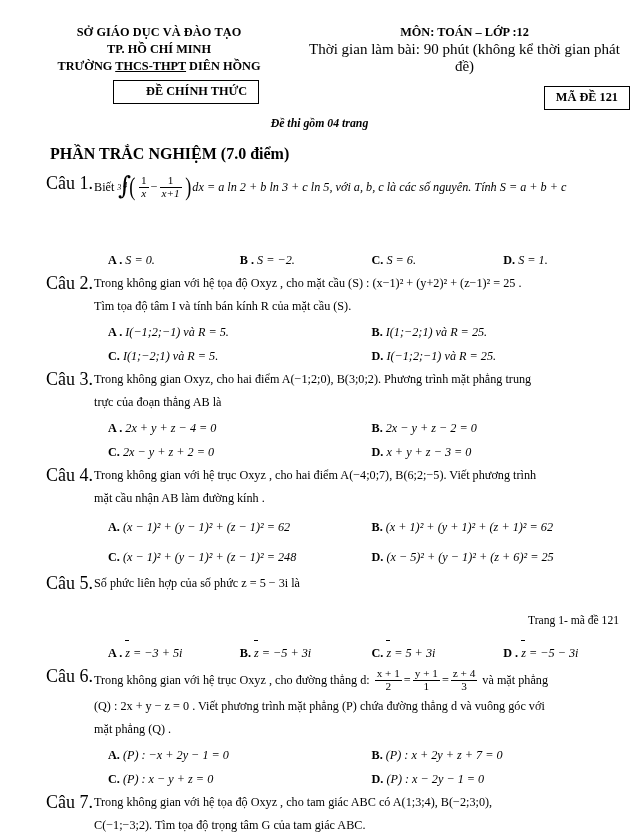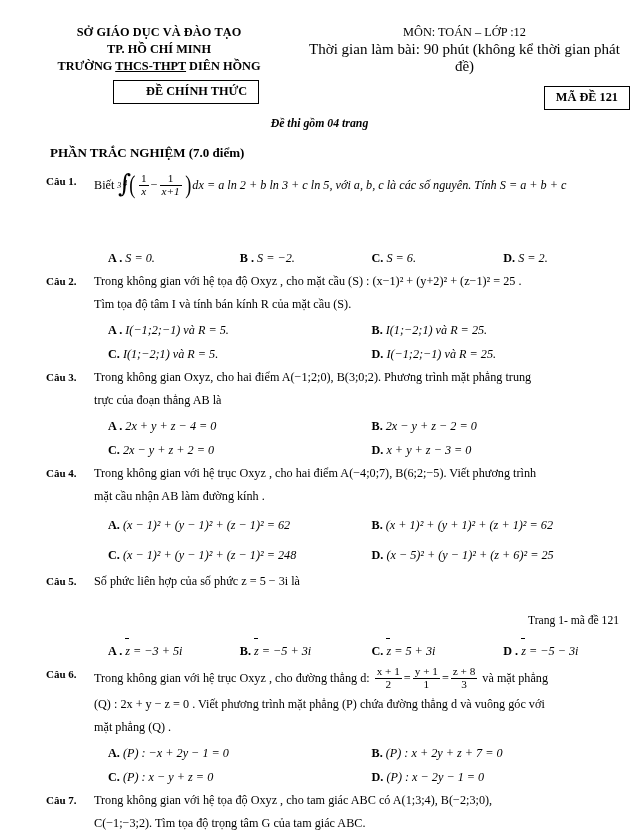--- a/index.html
+++ b/index.html
@@ -41,21 +41,21 @@
   .hdr-left .l2 { font-weight: bold; }
   .hdr-left .l3 { font-weight: bold; }
   .u { text-decoration: underline; }
   .hdr-right {
     flex: 1;
     text-align: center;
     font-size: 12.3px;
     line-height: 17px;
   }
   .hdr-right .r1 { font-weight: bold; }
-  .hdr-right .r2 { font-weight: normal; text-align: center; }
+  .hdr-right .r2 { font-weight: bold; text-align: center; }
   .hdr-right .r3 { font-weight: normal; font-size: 15px; }
 
   .boxrow {
     position: relative;
     height: 30px;
     margin-top: 5px;
   }
   .box {
     position: absolute;
     border: 1.6px solid #000;
@@ -72,36 +72,36 @@
     text-align: center;
     font-style: italic;
     font-weight: bold;
     font-size: 11.8px;
     margin-top: 6px;
   }
 
   
   .section-title {
     font-weight: bold;
-    font-size: 13px;
+    font-size: 16px;
     margin: 14px 0 0 50px;
   }
 
   
   .qlist { margin: 9px 0 0 0; }
   .q {
     display: flex;
     flex-direction: row;
     margin-bottom: 0px;
     padding: 0 18px 0 46px;
     box-sizing: border-box;
   }
   .q-label {
-    font-weight: bold;
-    font-size: 11px;
+    font-weight: normal;
+    font-size: 18px;
     width: 48px;
     flex: 0 0 48px;
     line-height: 22px;
   }
   .q-body {
     flex: 1;
     font-size: 12.2px;
     line-height: 22px;
   }
   .q-stem { line-height: 23px; }
@@ -239,21 +239,21 @@
             <span class="up">4</span>
             <span class="sym">∫</span>
             <span class="lo">3</span>
           </span><span class="bigparen">(</span><span class="frac"><span class="num">1</span><span class="den it">x</span></span>−<span class="frac"><span class="num">1</span><span class="den it">x+1</span></span><span class="bigparen">)</span><span class="it">dx</span>
           <span class="it">= a ln 2 + b ln 3 + c ln 5, với  a, b, c là các số nguyên. Tính S = a + b + c</span>
         </div>
         <div class="opts four">
           <div class="opt"><span class="opt-key">A .</span> <span class="it">S = 0.</span></div>
           <div class="opt"><span class="opt-key">B .</span> <span class="it">S = −2.</span></div>
           <div class="opt"><span class="opt-key">C.</span> <span class="it">S = 6.</span></div>
-          <div class="opt"><span class="opt-key">D.</span> <span class="it">S = 2.</span></div>
+          <div class="opt"><span class="opt-key">D.</span> <span class="it">S = 1.</span></div>
         </div>
       </div>
     </div>
 
     <div class="q">
       <div class="q-label">Câu 2.</div>
       <div class="q-body">
         <div class="q-stem">Trong không gian với hệ tọa độ Oxyz , cho mặt cầu (S) : (x−1)² + (y+2)² + (z−1)² = 25 .</div>
         <div class="q-stem">Tìm tọa độ tâm I  và tính bán kính R  của mặt cầu (S).</div>
         <div class="opts">
@@ -304,21 +304,21 @@
           <div class="opt"><span class="opt-key">D .</span> <span class="conj it">z</span><span class="it"> = −5 − 3i</span></div>
         </div>
       </div>
     </div>
 
     <div class="q">
       <div class="q-label">Câu 6.</div>
       <div class="q-body">
         <div class="q-stem tall">
           <span>Trong không gian với hệ trục Oxyz , cho đường thẳng d:</span>
-          <span class="frac"><span class="num">x + 1</span><span class="den">2</span></span>=<span class="frac"><span class="num">y + 1</span><span class="den">1</span></span>=<span class="frac"><span class="num">z + 8</span><span class="den">3</span></span>
+          <span class="frac"><span class="num">x + 1</span><span class="den">2</span></span>=<span class="frac"><span class="num">y + 1</span><span class="den">1</span></span>=<span class="frac"><span class="num">z + 4</span><span class="den">3</span></span>
           <span>và mặt phẳng</span>
         </div>
         <div class="q-stem">(Q) : 2x + y − z = 0 . Viết phương trình mặt phẳng (P) chứa đường thẳng d và vuông góc với</div>
         <div class="q-stem">mặt phẳng (Q) .</div>
         <div class="opts">
           <div class="opt"><span class="opt-key">A.</span> <span class="it">(P) : −x + 2y − 1 = 0</span></div>
           <div class="opt"><span class="opt-key">B.</span> <span class="it">(P) : x + 2y + z + 7 = 0</span></div>
           <div class="opt"><span class="opt-key">C.</span> <span class="it">(P) : x − y + z = 0</span></div>
           <div class="opt"><span class="opt-key">D.</span> <span class="it">(P) :  x − 2y − 1 = 0</span></div>
         </div>

